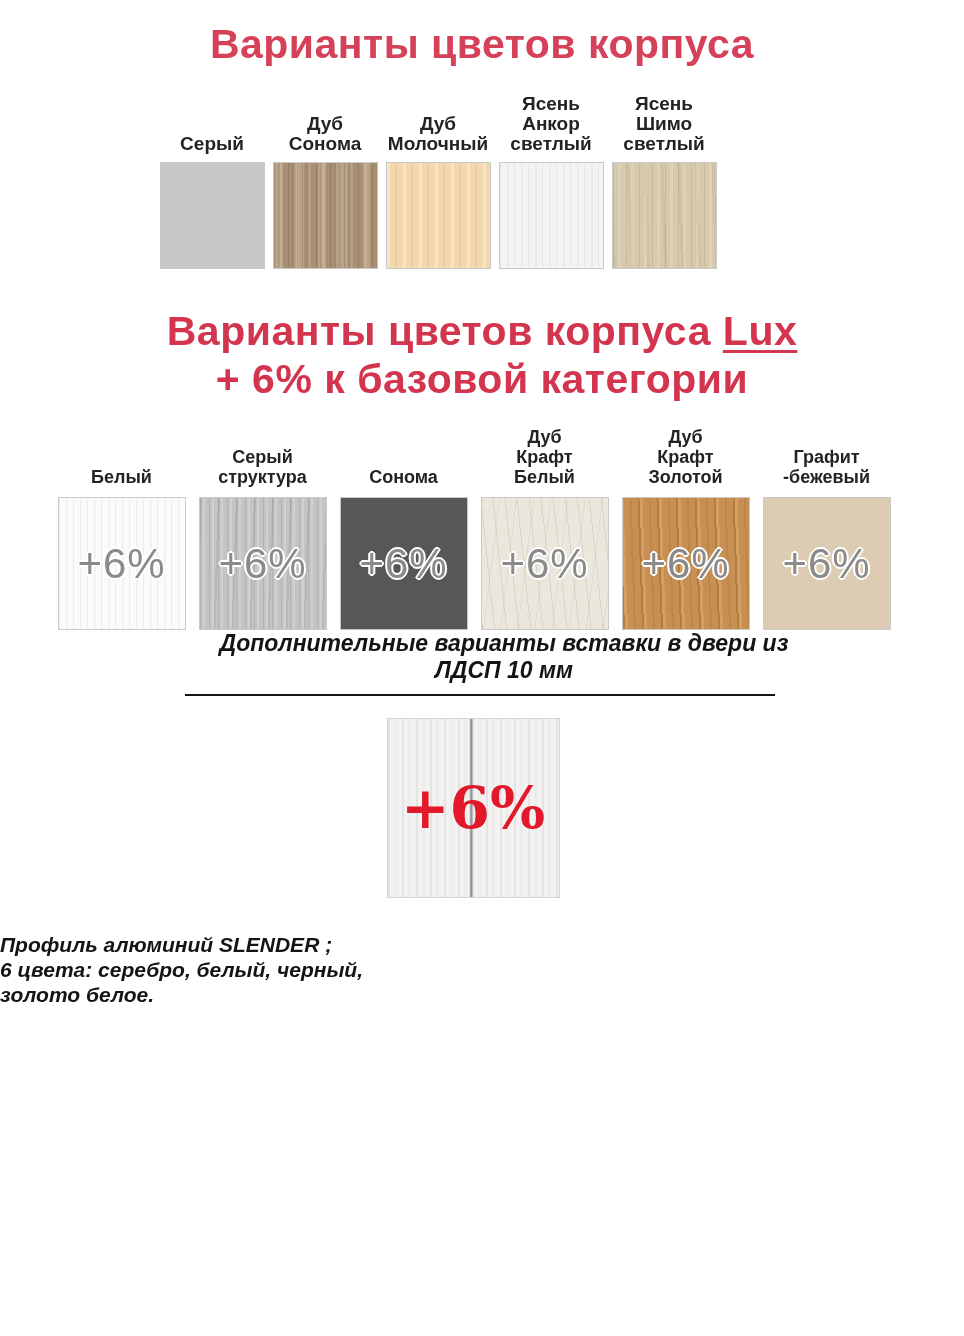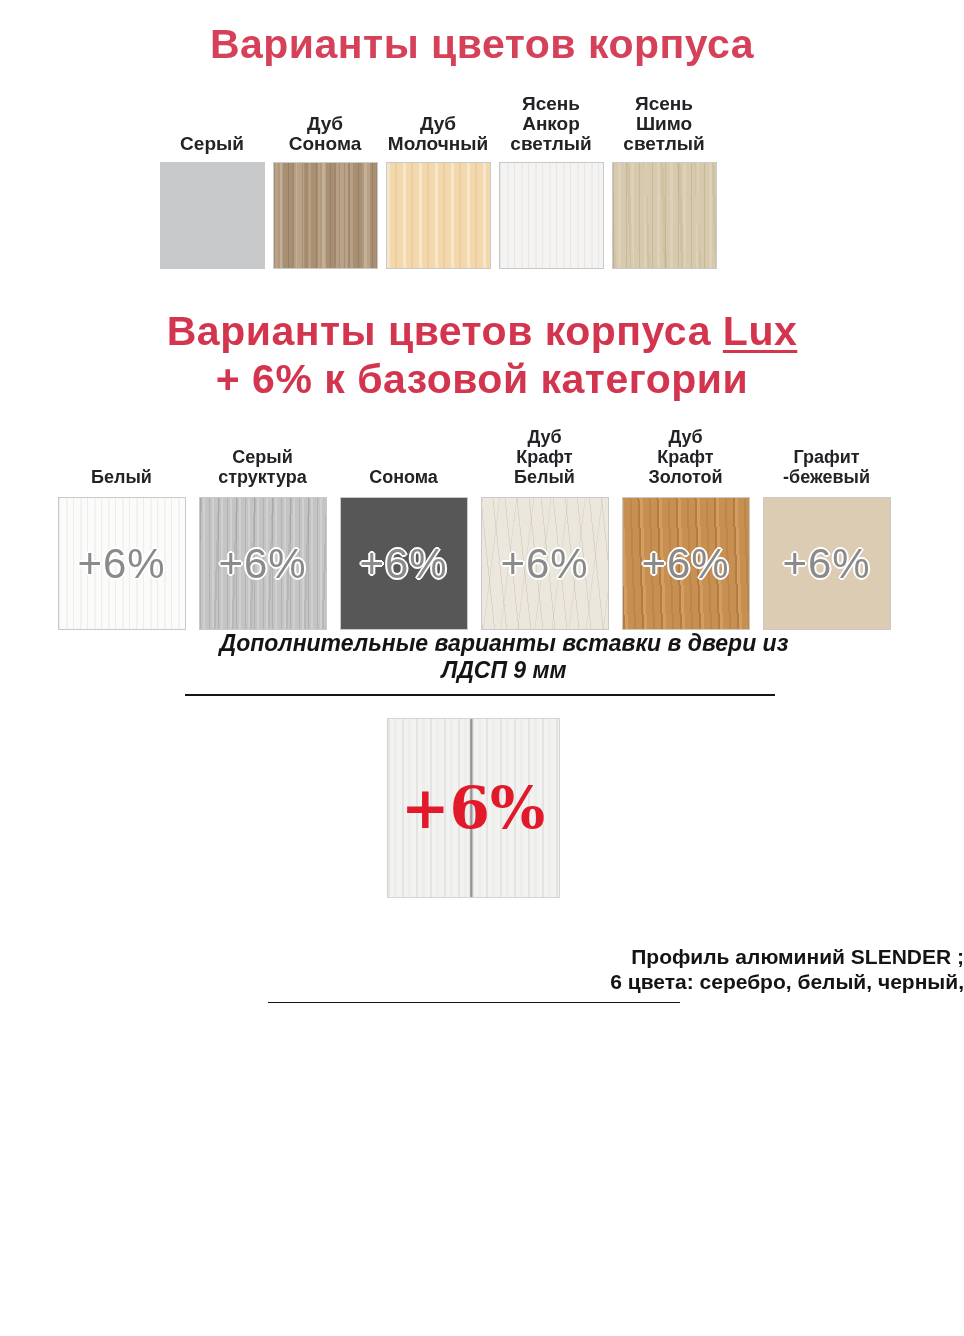--- a/index.html
+++ b/index.html
@@ -104,23 +104,23 @@
     box-sizing:border-box;
     position:relative;
     display:flex;align-items:center;justify-content:center;
   }
   .elza-badge{
     font-family:"DejaVu Serif",serif;
     font-weight:700;
     font-size:58px;
   }
   .profile-note{
-    margin-top:46px;
-    text-align:right;
-    font-weight:700;
+    margin-top:34px;
+    text-align:left;
+    font-weight:700;font-style:italic;
     font-size:21px;line-height:25px;
     color:#141414;
   }
   
   .profiles-photo{
     width:424px;height:208px;
     margin:30px auto 0;
     transform:translateX(1px);
     background:linear-gradient(180deg,#f1f2f4 0%,#eceef0 55%,#e4e6e8 100%);
     position:relative;
@@ -219,31 +219,32 @@
       <div class="swatch-label">Графит
 -бежевый</div>
       <div class="swatch" style="background-color: rgb(221, 204, 180);">
         <span class="pct-badge">+6%</span>
       </div>
     </div>
   </div>
 
   <div class="note-heading">
     <div>Дополнительные варианты вставки в двери из</div>
-    <div>ЛДСП 9 мм</div>
+    <div>ЛДСП 10 мм</div>
   </div>
   <hr class="rule rule-1">
 
   <div class="elza-swatch tx-elza" style="background-color: rgb(242, 242, 240);">
     <span class="elza-badge" style="color: rgb(226, 25, 43);">+6%</span>
   </div>
 
   <div class="profile-note">
     <div>Профиль алюминий SLENDER ;</div>
     <div>6 цвета: серебро, белый, черный,</div>
+    <div>золото белое.</div>
   </div>
   <hr class="rule rule-2">
 
   <div class="profiles-photo">
 
     <div class="profile-block" style="--pf-front: #f3f3f3; --pf-front2: #e9e9e9; --pf-side: #e7e8e9; --pf-top: #fbfbfc; --pf-slot: #4b463f; --pf-slot2: #9a9a9a; --pf-edge: #c6c6c6; --pf-edge2: #dcdcdc;">
       <svg width="136" height="188" viewBox="0 0 140 190">
         <polygon points="8,183 62,187 136,148 90,142" fill="rgba(0,0,0,0.07)"></polygon>
         <polygon points="54,55 124,17 124,132 54,170" style="fill:var(--pf-side)" stroke="rgba(0,0,0,0.10)" stroke-width="1"></polygon>
         <polygon points="16,55 54,55 124,17 86,17" style="fill:var(--pf-top)" stroke="rgba(0,0,0,0.08)" stroke-width="1"></polygon>

